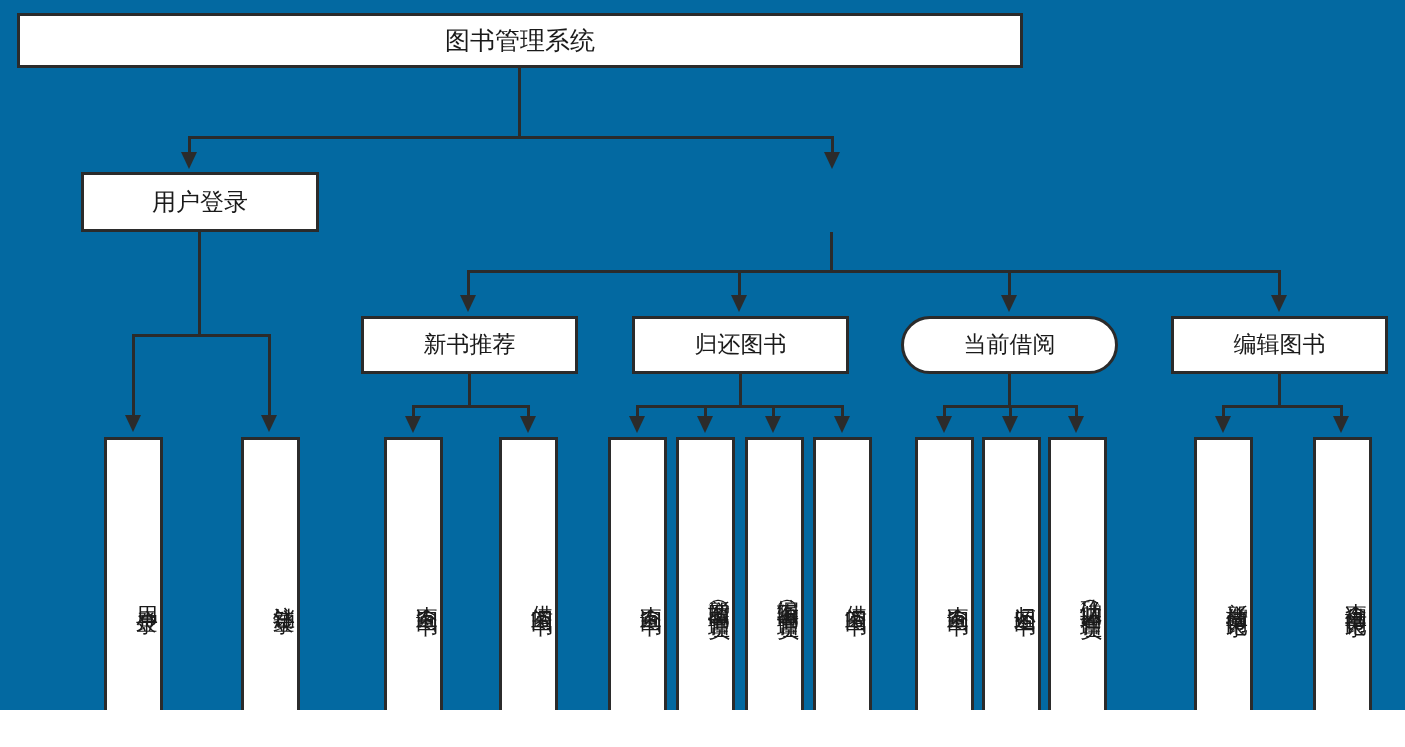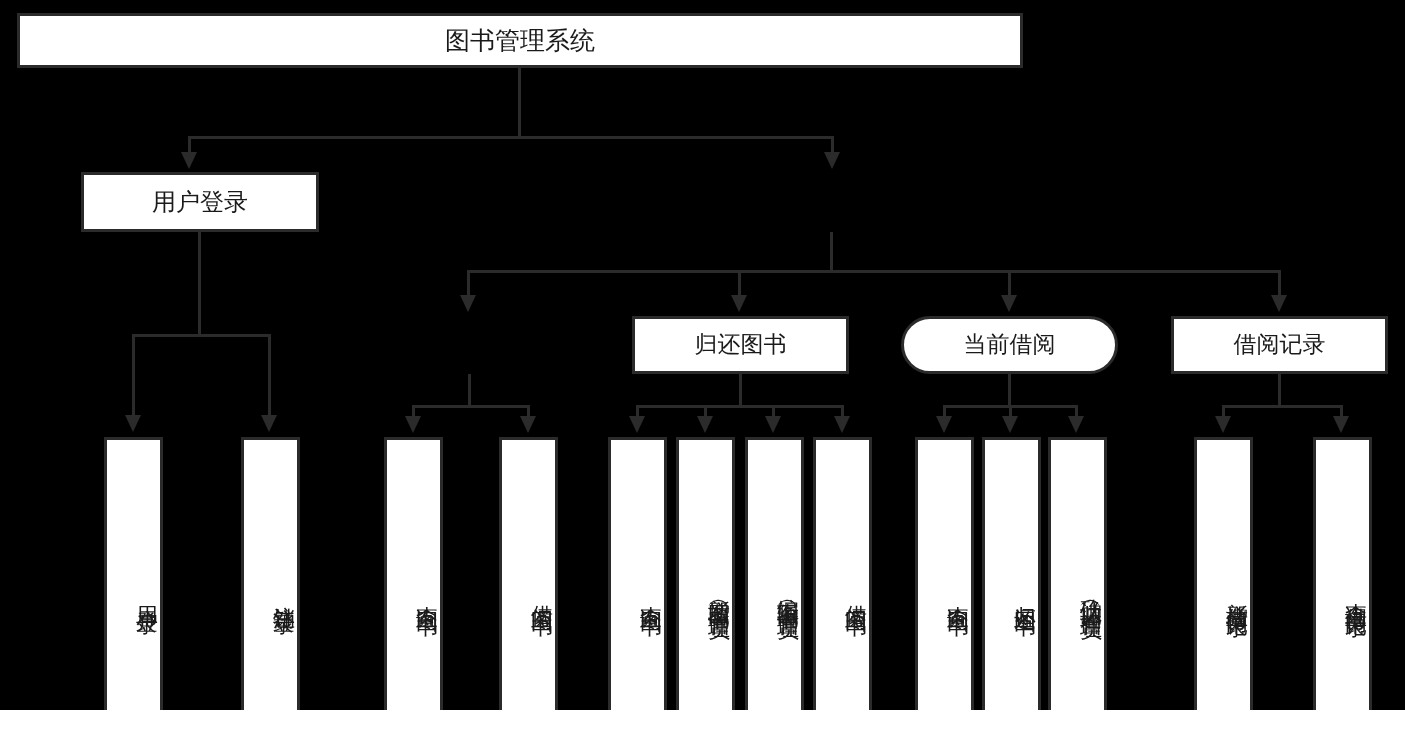--- a/index.html
+++ b/index.html
@@ -8,21 +8,21 @@
     padding: 0;
     background: #ffffff;
   }
   body {
     font-family: "DejaVu Sans", "Liberation Sans", sans-serif;
   }
   #canvas {
     position: relative;
     width: 1405px;
     height: 710px;
-    background: #000000;
+    background: #0369a1;
     overflow: hidden;
   }
   
   .node {
     position: absolute;
     box-sizing: border-box;
     border: 3px solid #2b2b2b;
     background: #ffffff;
     color: #1a1a1a;
     display: flex;
@@ -113,28 +113,31 @@
 
   <div class="edge v" style="left:738px; top:270px; width:3px; height:27px;"></div>
   <div class="arrow" style="left:731px; top:295px;"></div>
 
   <div class="edge v" style="left:1008px; top:270px; width:3px; height:27px;"></div>
   <div class="arrow" style="left:1001px; top:295px;"></div>
 
   <div class="edge v" style="left:1278px; top:270px; width:3px; height:27px;"></div>
   <div class="arrow" style="left:1271px; top:295px;"></div>
 
+  <div class="node level3" style="left:361px; top:316px; width:217px; height:58px;">
+    <span>新书推荐</span>
+  </div>
   <div class="node level3" style="left:632px; top:316px; width:217px; height:58px;">
     <span>归还图书</span>
   </div>
   <div class="node level3" style="left:901px; top:316px; width:217px; height:58px;border-radius:29px;">
     <span>当前借阅</span>
   </div>
   <div class="node level3" style="left:1171px; top:316px; width:217px; height:58px;">
-    <span>借阅记录</span>
+    <span>编辑图书</span>
   </div>
 
   <div class="edge v" style="left:468px; top:374px; width:3px; height:33px;"></div>
   <div class="edge h" style="left:412px; top:405px; width:118px; height:3px;"></div>
   <div class="edge v" style="left:412px; top:405px; width:3px; height:14px;"></div>
   <div class="arrow" style="left:405px; top:416px;"></div>
   <div class="edge v" style="left:527px; top:405px; width:3px; height:14px;"></div>
   <div class="arrow" style="left:520px; top:416px;"></div>
 
   <div class="edge v" style="left:739px; top:374px; width:3px; height:33px;"></div>

